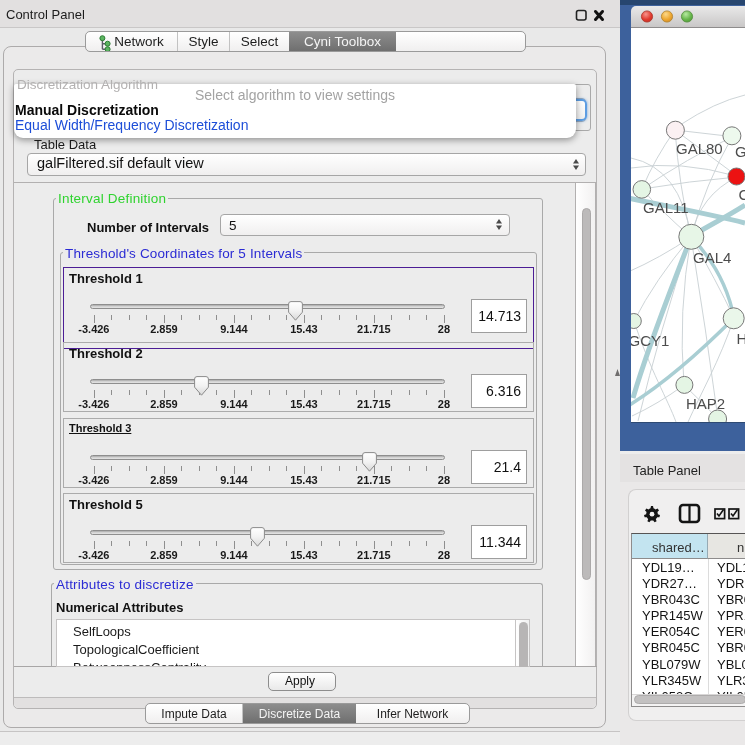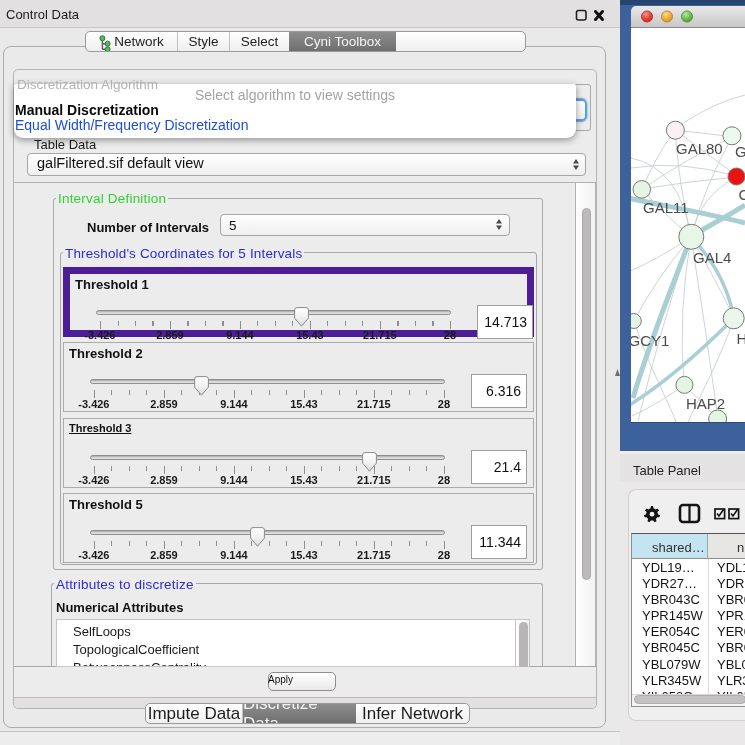--- a/index.html
+++ b/index.html
@@ -5,21 +5,21 @@
 * { margin:0; padding:0; box-sizing:border-box; }
 html,body { width:745px; height:745px; }
 body { position:relative; background:#e9e9e9; font-family:"Liberation Sans", sans-serif; overflow:hidden; }
 .abs { position:absolute; }
 .txt { position:absolute; white-space:nowrap; }
 </style>
 </head>
 <body>
 
 <div class="abs" id="titlebar" style="left:0;top:0;width:620px;height:28px;background:#e2e0e0;border-bottom:1px solid #c9c7c7;"></div>
-<div class="txt" style="left:6px;top:7px;font-size:13px;color:#1c1c1c;">Control Data</div>
+<div class="txt" style="left:6px;top:7px;font-size:13px;color:#1c1c1c;">Control Panel</div>
 
 <svg class="abs" style="left:575px;top:9px;" width="34" height="13" viewBox="0 0 34 13">
   <rect x="1.5" y="1.5" width="9.5" height="9.5" rx="2" fill="none" stroke="#222" stroke-width="1.6"></rect>
   <path d="M20.5 2.5 L27.5 10.5 M27.5 2.5 L20.5 10.5" stroke="#111" stroke-width="3" stroke-linecap="round"></path>
 </svg>
 
 <div class="abs" style="left:3px;top:46px;width:603px;height:682px;border:1px solid #adabab;border-radius:8px;background:#ebeaea;"></div>
 
 <div class="abs" style="left:13px;top:69px;width:584px;height:640px;border:1px solid #b5b3b3;border-radius:5px;background:#ececec;"></div>
 
@@ -70,21 +70,21 @@
 <div class="abs" style="left:220px;top:214px;width:290px;height:22px;border:1px solid #a6a6a6;border-radius:4px;background:linear-gradient(#ffffff,#f0efef);"></div>
 <div class="txt" style="left:229px;top:218px;font-size:13.5px;color:#111;">5</div>
 <svg class="abs" style="left:496px;top:219px;" width="6" height="11" viewBox="0 0 6 11">
   <path d="M3 0 L6 4.4 L0 4.4 Z" fill="#4a4a4a"></path>
   <path d="M3 11 L6 6.6 L0 6.6 Z" fill="#4a4a4a"></path>
 </svg>
 
 <div class="abs" style="left:60px;top:252px;width:477px;height:313px;border:1px solid #a9a9a9;border-radius:3px;"></div>
 <div class="txt" style="left:63px;top:246px;font-size:13.5px;letter-spacing:0.15px;color:#2b2bd4;background:#ececec;padding:0 2px;">Threshold's Coordinates for 5 Intervals</div>
 
-<div class="abs" style="left:63px;top:267px;width:471px;height:70px;border:7px solid #4c1d95;">
+<div class="abs" style="left:63px;top:267px;width:471px;height:82px;border:1px solid #4c1d95;">
   <div class="txt" style="left:5px;top:3px;font-size:13px;font-weight:bold;color:#111;">Threshold 1</div>
   <div style="position:absolute;left:26px;top:36px;width:355px;height:5px;border:1px solid #8e8e8e;border-radius:3px;background:linear-gradient(#a8a8a8,#d2d2d2,#e5e5e5);"></div>
   <div style="position:absolute;left:29.9px;top:47px;width:352px;height:5px;background:repeating-linear-gradient(90deg,#8e8e8e 0,#8e8e8e 1px,transparent 1px,transparent 17.5px);"></div>
   <div style="position:absolute;left:29.9px;top:47px;width:352px;height:8px;background:repeating-linear-gradient(90deg,#8e8e8e 0,#8e8e8e 1px,transparent 1px,transparent 70px);"></div>
   <div class="txt" style="left:-5.1px;top:55px;width:70px;text-align:center;font-size:11px;font-weight:bold;color:#1a1a1a;">-3.426</div>
   <div class="txt" style="left:64.9px;top:55px;width:70px;text-align:center;font-size:11px;font-weight:bold;color:#1a1a1a;">2.859</div>
   <div class="txt" style="left:134.9px;top:55px;width:70px;text-align:center;font-size:11px;font-weight:bold;color:#1a1a1a;">9.144</div>
   <div class="txt" style="left:204.9px;top:55px;width:70px;text-align:center;font-size:11px;font-weight:bold;color:#1a1a1a;">15.43</div>
   <div class="txt" style="left:274.9px;top:55px;width:70px;text-align:center;font-size:11px;font-weight:bold;color:#1a1a1a;">21.715</div>
   <div class="txt" style="left:344.9px;top:55px;width:70px;text-align:center;font-size:11px;font-weight:bold;color:#1a1a1a;">28</div>
@@ -177,25 +177,25 @@
 <div class="abs" style="left:51px;top:583px;width:492px;height:84px;border:1px solid #a9a9a9;border-top-left-radius:3px;border-top-right-radius:3px;border-bottom:none;"></div>
 <div class="txt" style="left:54px;top:577px;font-size:13.5px;letter-spacing:0.2px;color:#2b2bd4;background:#ececec;padding:0 2px;">Attributes to discretize</div>
 <div class="txt" style="left:56px;top:600px;font-size:13px;font-weight:bold;color:#111;">Numerical Attributes</div>
 <div class="abs" style="left:56px;top:619px;width:460px;height:48px;background:#ffffff;border:1px solid #c6c4c4;overflow:hidden;">
   <div style="font-size:13px;color:#1a1a1a;padding:3px 0 0 16px;line-height:18px;">SelfLoops<br>TopologicalCoefficient<br>BetweennessCentrality</div>
 </div>
 <div class="abs" style="left:516px;top:619px;width:14px;height:48px;background:linear-gradient(90deg,#ffffff,#f0f0f0);border:1px solid #c6c4c4;border-left:none;"></div>
 <div class="abs" style="left:518.5px;top:622px;width:9px;height:45px;background:#b7b5b5;border-radius:5px 5px 0 0;"></div>
 
 <div class="abs" style="left:268px;top:672px;width:68px;height:19px;border:1px solid #8d8d8d;border-radius:5px;background:linear-gradient(#ffffff,#e9e9e9);"></div>
-<div class="txt" style="left:268px;top:674px;width:64px;text-align:left;font-size:10px;color:#111;">Apply</div>
+<div class="txt" style="left:268px;top:674px;width:64px;text-align:center;font-size:12px;color:#111;">Apply</div>
 
 <div class="abs" style="left:14px;top:697px;width:582px;height:11px;background:#e2e0e0;border-top:1px solid #bdbbbb;border-radius:0 0 5px 5px;"></div>
 
-<div class="abs" id="bottabs" style="left:145px;top:703px;width:325px;height:21px;border:1px solid #9a9a9a;border-radius:5px;background:linear-gradient(#ffffff,#f0efef);overflow:hidden;display:flex;font-size:17px;color:#1d1d1d;">
+<div class="abs" id="bottabs" style="left:145px;top:703px;width:325px;height:21px;border:1px solid #9a9a9a;border-radius:5px;background:linear-gradient(#ffffff,#f0efef);overflow:hidden;display:flex;font-size:12px;color:#1d1d1d;">
   <div style="width:97px;display:flex;align-items:center;justify-content:center;border-right:1px solid #c2c2c2;">Impute Data</div>
   <div style="width:113px;display:flex;align-items:center;justify-content:center;background:linear-gradient(#8d8d8d,#6f6f6f);color:#f4f4f4;">Discretize Data</div>
   <div style="width:113px;display:flex;align-items:center;justify-content:center;">Infer Network</div>
 </div>
 
 <div class="abs" style="left:0;top:731px;width:620px;height:1px;background:#c6c4c4;"></div>
 <div class="abs" style="left:0;top:732px;width:620px;height:13px;background:#ededed;"></div>
 
 <svg class="abs" style="left:615px;top:369px;" width="5" height="7" viewBox="0 0 5 7">
     <path d="M0 7 L2.5 0 L5 7 Z" fill="#6f6d6d"></path>

